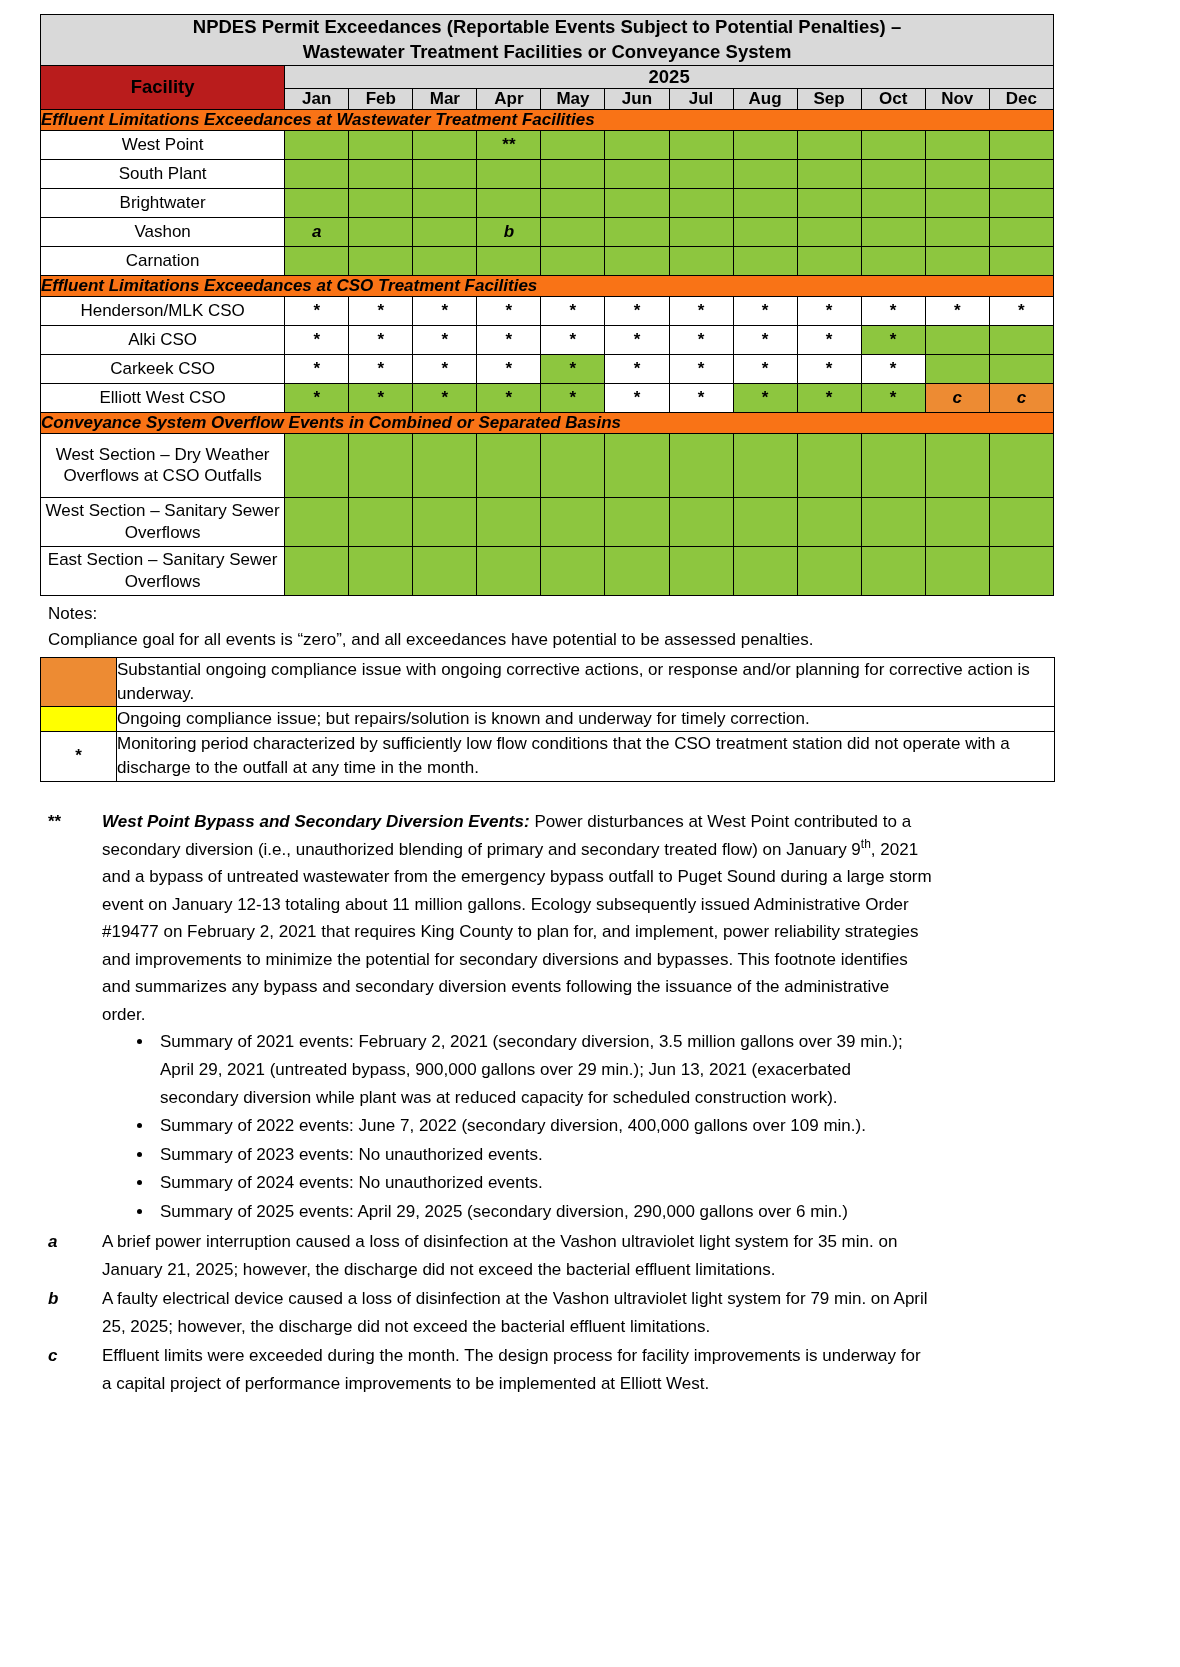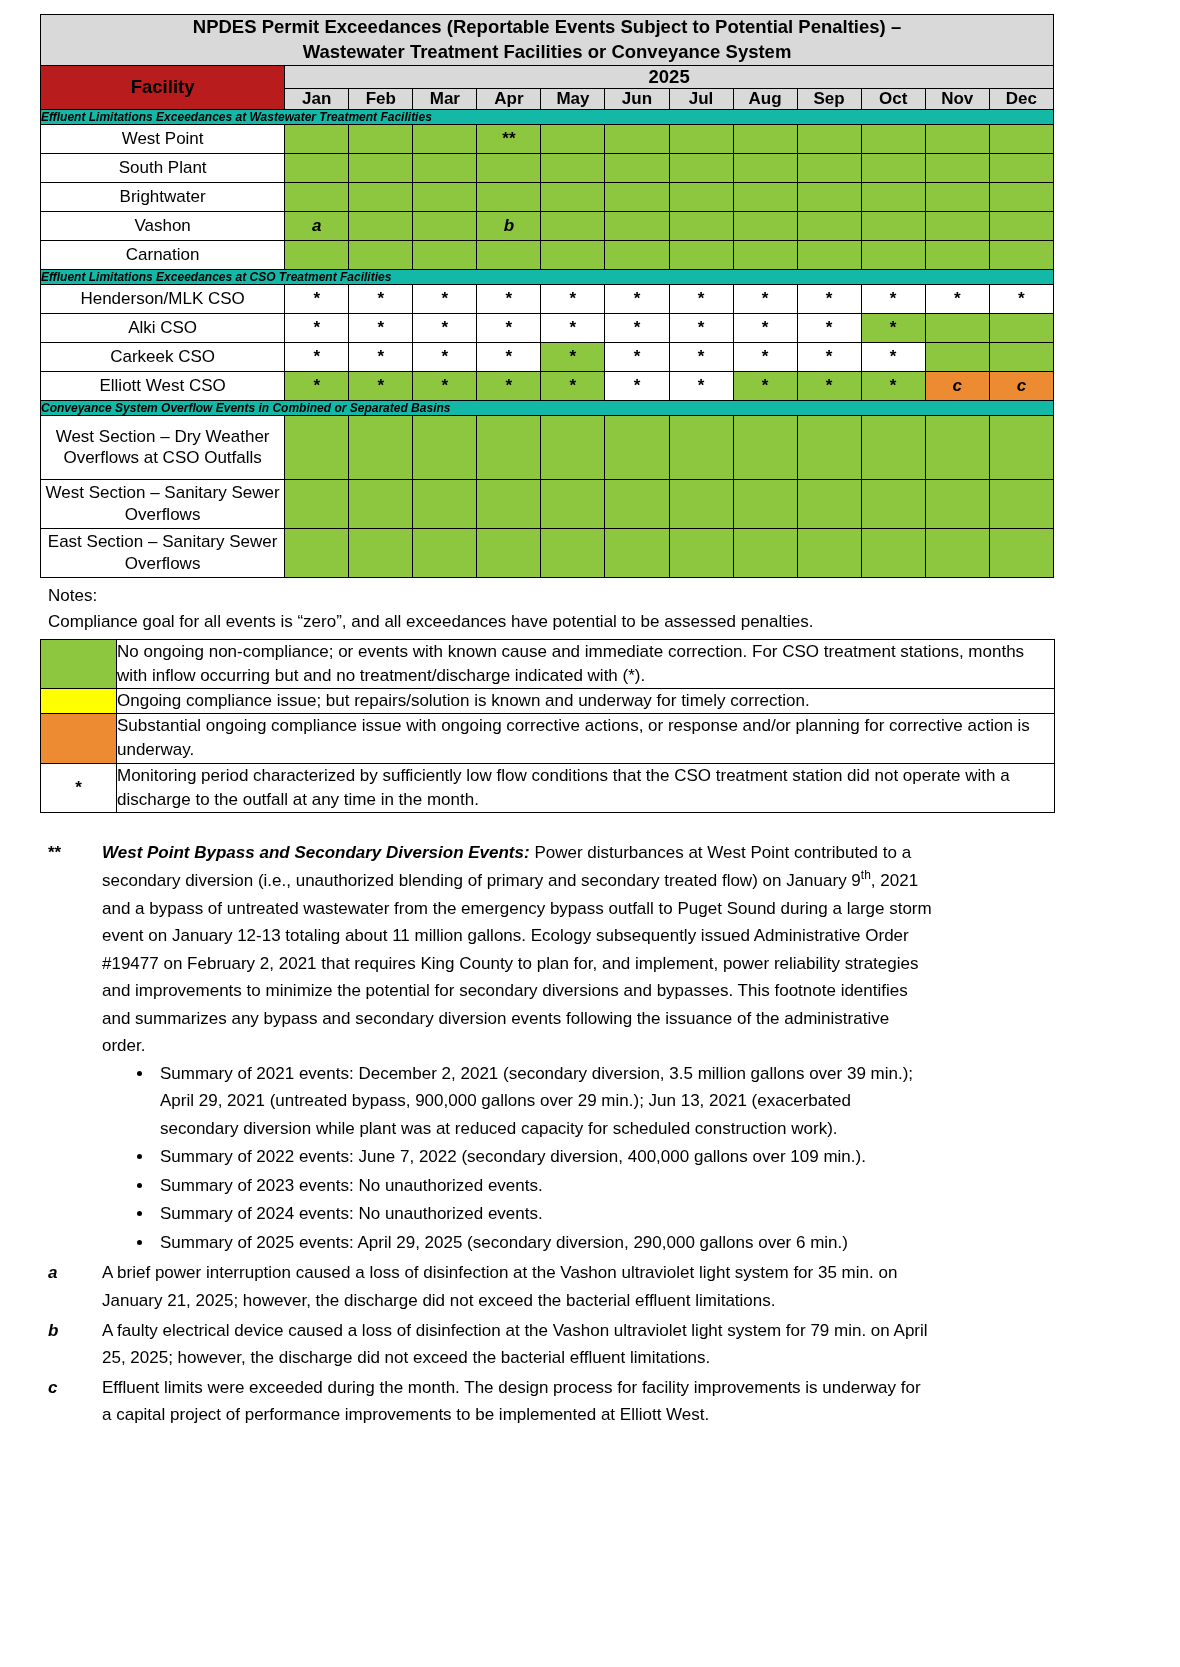--- a/index.html
+++ b/index.html
@@ -57,23 +57,23 @@
   .month-head {
     background: #d9d9d9;
     text-align: center;
     font-weight: bold;
     font-size: 17px;
     padding: 4px 0 5px 0;
   }
   .section-row td {
     font-style: italic;
     font-weight: bold;
-    font-size: 12px;
+    font-size: 17px;
     padding: 3px 6px 4px 8px;
-    background: #14b8a6;
+    background: #f97316;
   }
   .facility-name {
     text-align: center;
     padding: 4px 6px 5px 8px;
     font-size: 17px;
     line-height: 1.28;
     background: #ffffff;
   }
   td.cell {
     text-align: center;
@@ -404,47 +404,43 @@
   <div class="notes-wrap">
     <div class="notes-label">Notes:</div>
     <div class="notes-line">Compliance goal for all events is “zero”, and all exceedances have potential to be assessed penalties.</div>
     <table class="legend">
       <colgroup>
         <col style="width:76px">
         <col style="width:938px">
       </colgroup>
       <tbody id="legend-body">
           <tr>
-            <td class="swatch green"></td>
-            <td class="swatch-text">No ongoing non-compliance; or events with known cause and immediate correction.  For CSO treatment stations, months with inflow occurring but and no treatment/discharge indicated with (*).</td>
+            <td class="swatch orange"></td>
+            <td class="swatch-text">Substantial ongoing compliance issue with ongoing corrective actions, or response and/or planning for corrective action is underway.</td>
           </tr>
           <tr>
             <td class="swatch yellow"></td>
             <td class="swatch-text">Ongoing compliance issue; but repairs/solution is known and underway for timely correction.</td>
-          </tr>
-          <tr>
-            <td class="swatch orange"></td>
-            <td class="swatch-text">Substantial ongoing compliance issue with ongoing corrective actions, or response and/or planning for corrective action is underway.</td>
           </tr>
           <tr>
             <td class="swatch white star-box">*</td>
             <td class="swatch-text">Monitoring period characterized by sufficiently low flow conditions that the CSO treatment station did not operate with a discharge to the outfall at any time in the month.</td>
           </tr>
         </tbody>
     </table>
   </div>
 
   <div class="fn-block">
 
     <div class="fn-row">
       <div class="fn-mark stars">**</div>
       <div class="fn-body">
         <span class="fn-lead">West Point Bypass and Secondary Diversion Events:</span><span> Power disturbances at West Point contributed to a secondary diversion (i.e., unauthorized blending of primary and secondary treated flow) on January 9</span><sup>th</sup><span>, 2021 and a bypass of untreated wastewater from the emergency bypass outfall to Puget Sound during a large storm event on January 12-13 totaling about 11 million gallons.  Ecology subsequently issued Administrative Order #19477 on February 2, 2021 that requires King County to plan for, and implement, power reliability strategies and improvements to minimize the potential for secondary diversions and bypasses. This footnote identifies and summarizes any bypass and secondary diversion events following the issuance of the administrative order.</span>
         <ul class="fn-list" id="fn-bullets">
-            <li>Summary of 2021 events:  December 2, 2021 (secondary diversion, 3.5 million gallons over 39 min.); April 29, 2021 (untreated bypass, 900,000 gallons over 29 min.); Jun 13, 2021 (exacerbated secondary diversion while plant was at reduced capacity for scheduled construction work).</li>
+            <li>Summary of 2021 events:  February 2, 2021 (secondary diversion, 3.5 million gallons over 39 min.); April 29, 2021 (untreated bypass, 900,000 gallons over 29 min.); Jun 13, 2021 (exacerbated secondary diversion while plant was at reduced capacity for scheduled construction work).</li>
             <li>Summary of 2022 events:  June 7, 2022 (secondary diversion, 400,000 gallons over 109 min.).</li>
             <li>Summary of 2023 events:  No unauthorized events.</li>
             <li>Summary of 2024 events:  No unauthorized events.</li>
             <li>Summary of 2025 events: April 29, 2025 (secondary diversion, 290,000 gallons over 6 min.)</li>
           </ul>
       </div>
     </div>
 
     <div class="fn-row">
       <div class="fn-mark">a</div>

